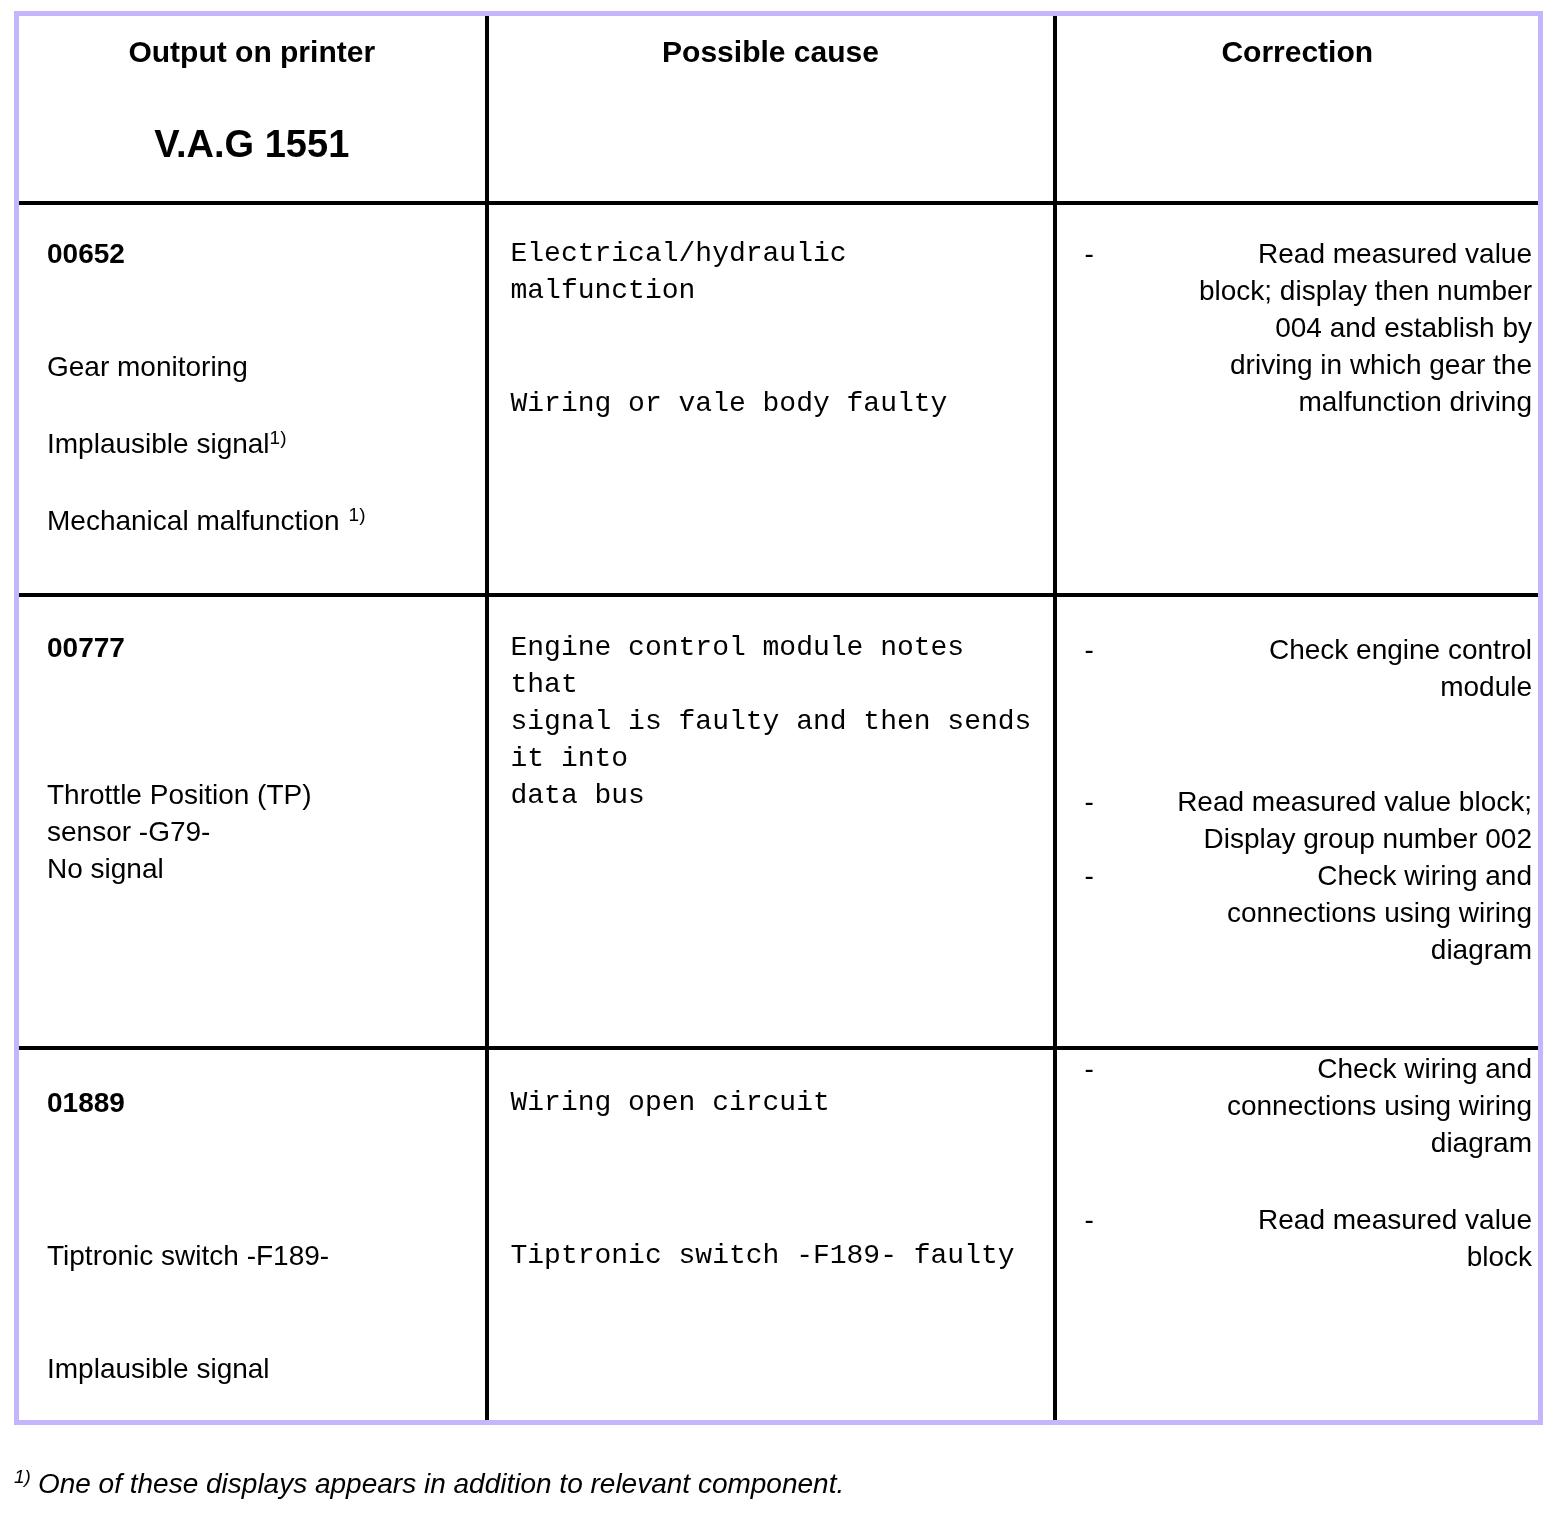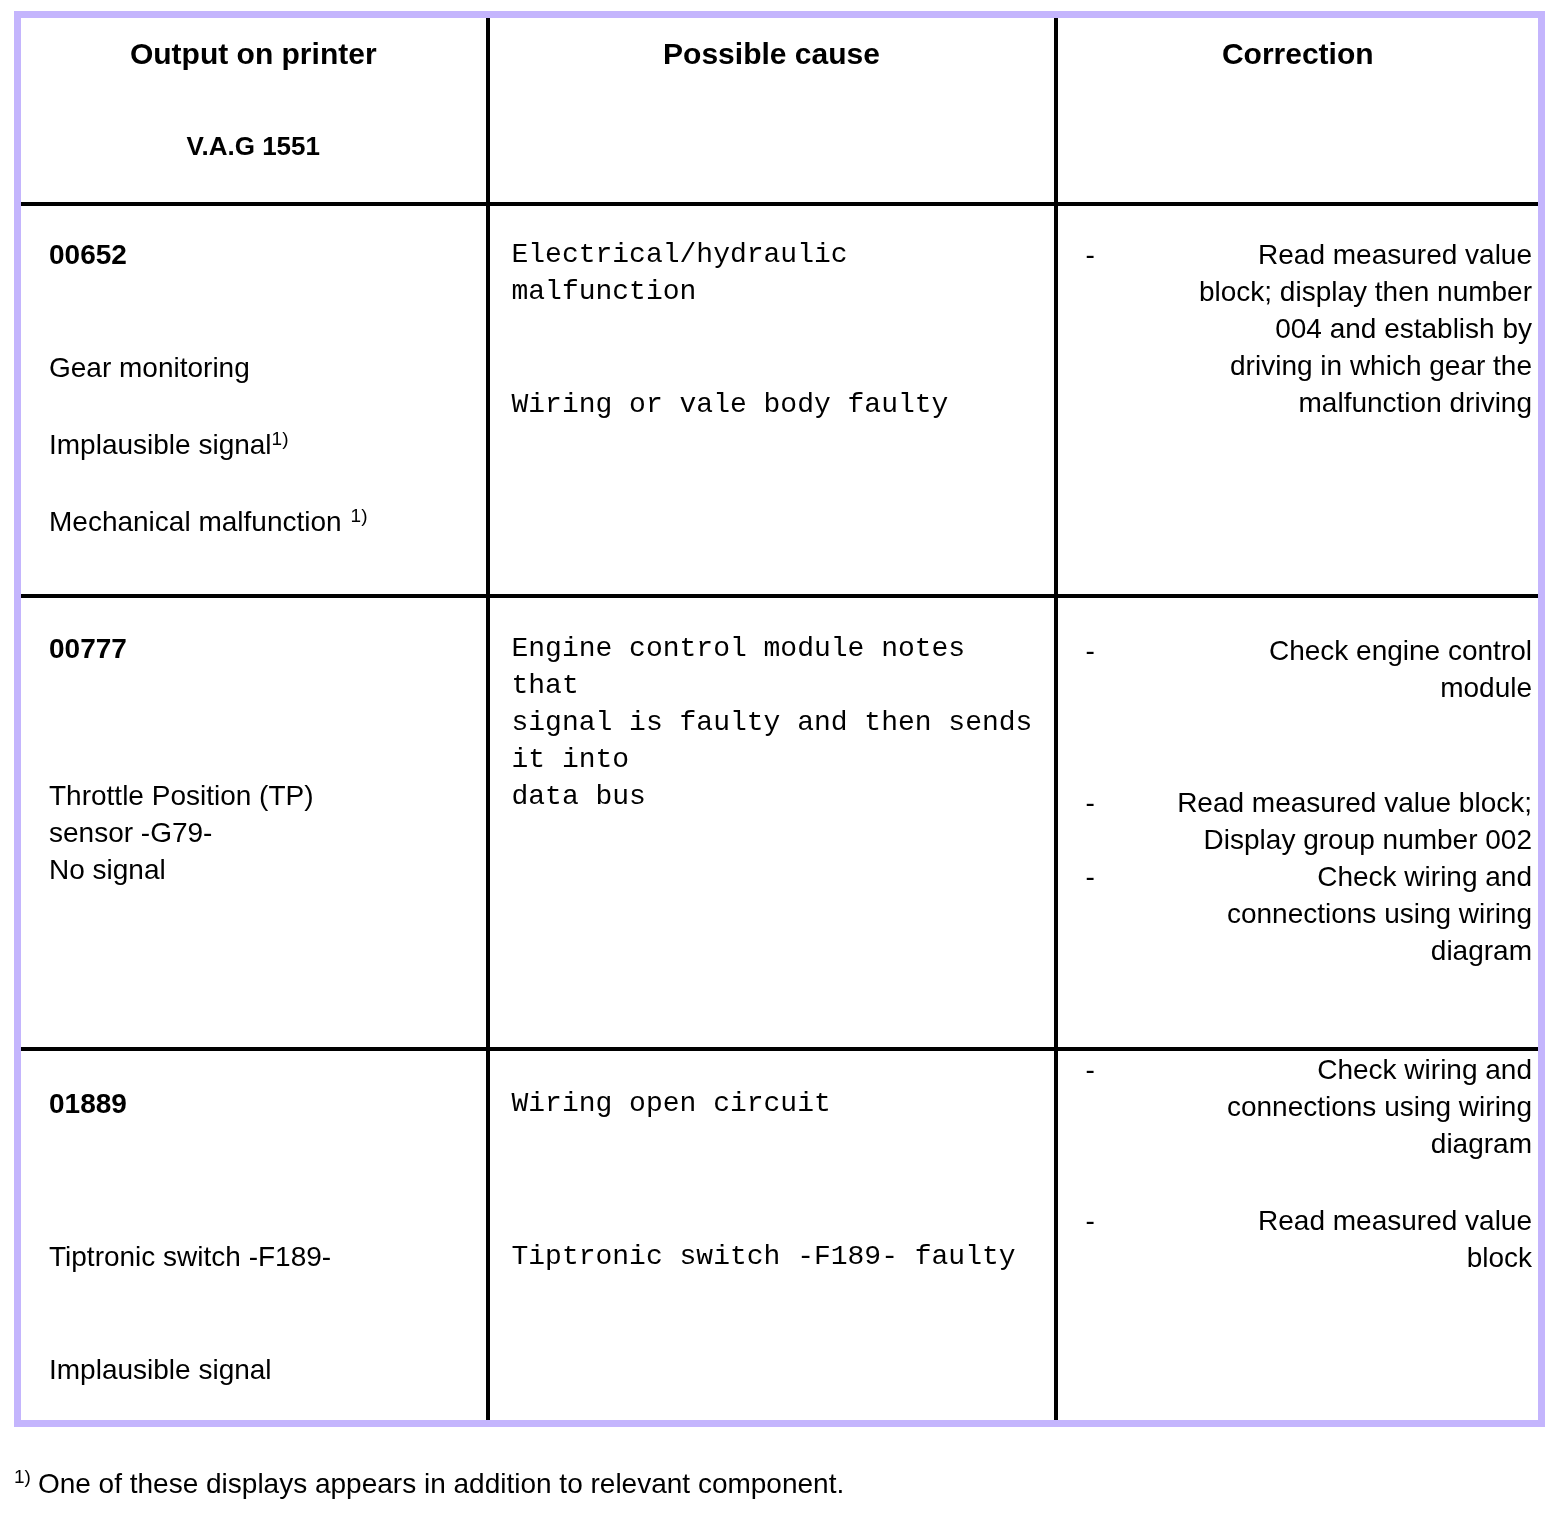--- a/index.html
+++ b/index.html
@@ -7,37 +7,37 @@
   body {
     width: 1568px; height: 1518px;
     background: #ffffff; color: #000000;
     font-family: "Liberation Sans", "DejaVu Sans", sans-serif;
     position: relative;
   }
   table.fault {
     position: absolute; left: 14px; top: 11px;
     width: 1524px;
     border-collapse: collapse; table-layout: fixed;
-    border: 7px solid #c4b5fd;
+    border: 5px solid #c4b5fd;
   }
   .fault th, .fault td {
     border: 4px solid #000;
     vertical-align: top;
     padding: 0 10px 0 28px;
   }
   .fault th { text-align: center; padding: 0 8px; font-weight: bold; }
   tr.hr  { height: 189px; }
   tr.r1  { height: 392px; }
   tr.r2  { height: 453px; }
   tr.r3  { height: 375px; }
   td.cause { padding-left: 22px; font-family: Liberation Mono, monospace; }
   td.corr  { padding-left: 28px; padding-right: 6px; }
 
   .hl1 { font-size: 30px; line-height: 36px; margin-top: 18px; }
-  .hl2 { font-size: 26px; line-height: 36px; margin-top: 56px; }
+  .hl2 { font-size: 38px; line-height: 36px; margin-top: 56px; }
 
   p, .para { margin: 0; font-size: 28px; line-height: 37px; }
   .code { font-weight: bold; }
 
   .bullet { display: flex; font-size: 28px; line-height: 37px; }
   .dash { flex: 0 0 27px; }
   .btxt { flex: 1 1 auto; text-align: right; }
 
   sup.fn { font-size: 19px; line-height: 0; vertical-align: 9px; }
   sup.fn.sp { margin-left: 9px; }
@@ -47,21 +47,21 @@
   .mt34 { margin-top: 34px; }
   .mt36 { }
   .mt40 { margin-top: 40px; }
   .mt76 { margin-top: 76px; }
   .mt78 { margin-top: 78px; }
   .mt110 { margin-top: 110px; }
   .mt116 { margin-top: 116px; }
 
   .footnote {
     position: absolute; left: 14px; top: 1458px;
-    font-size: 28px; line-height: 37px;
+    font-size: 28px; line-height: 37px; font-style: italic;
   }
   .footnote .mark { font-size: 19px; vertical-align: 10px; margin-right: 7px; }
 </style>
 </head>
 <body>
 
 <table class="fault">
   <colgroup>
     <col style="width:470px">
     <col style="width:568px">

